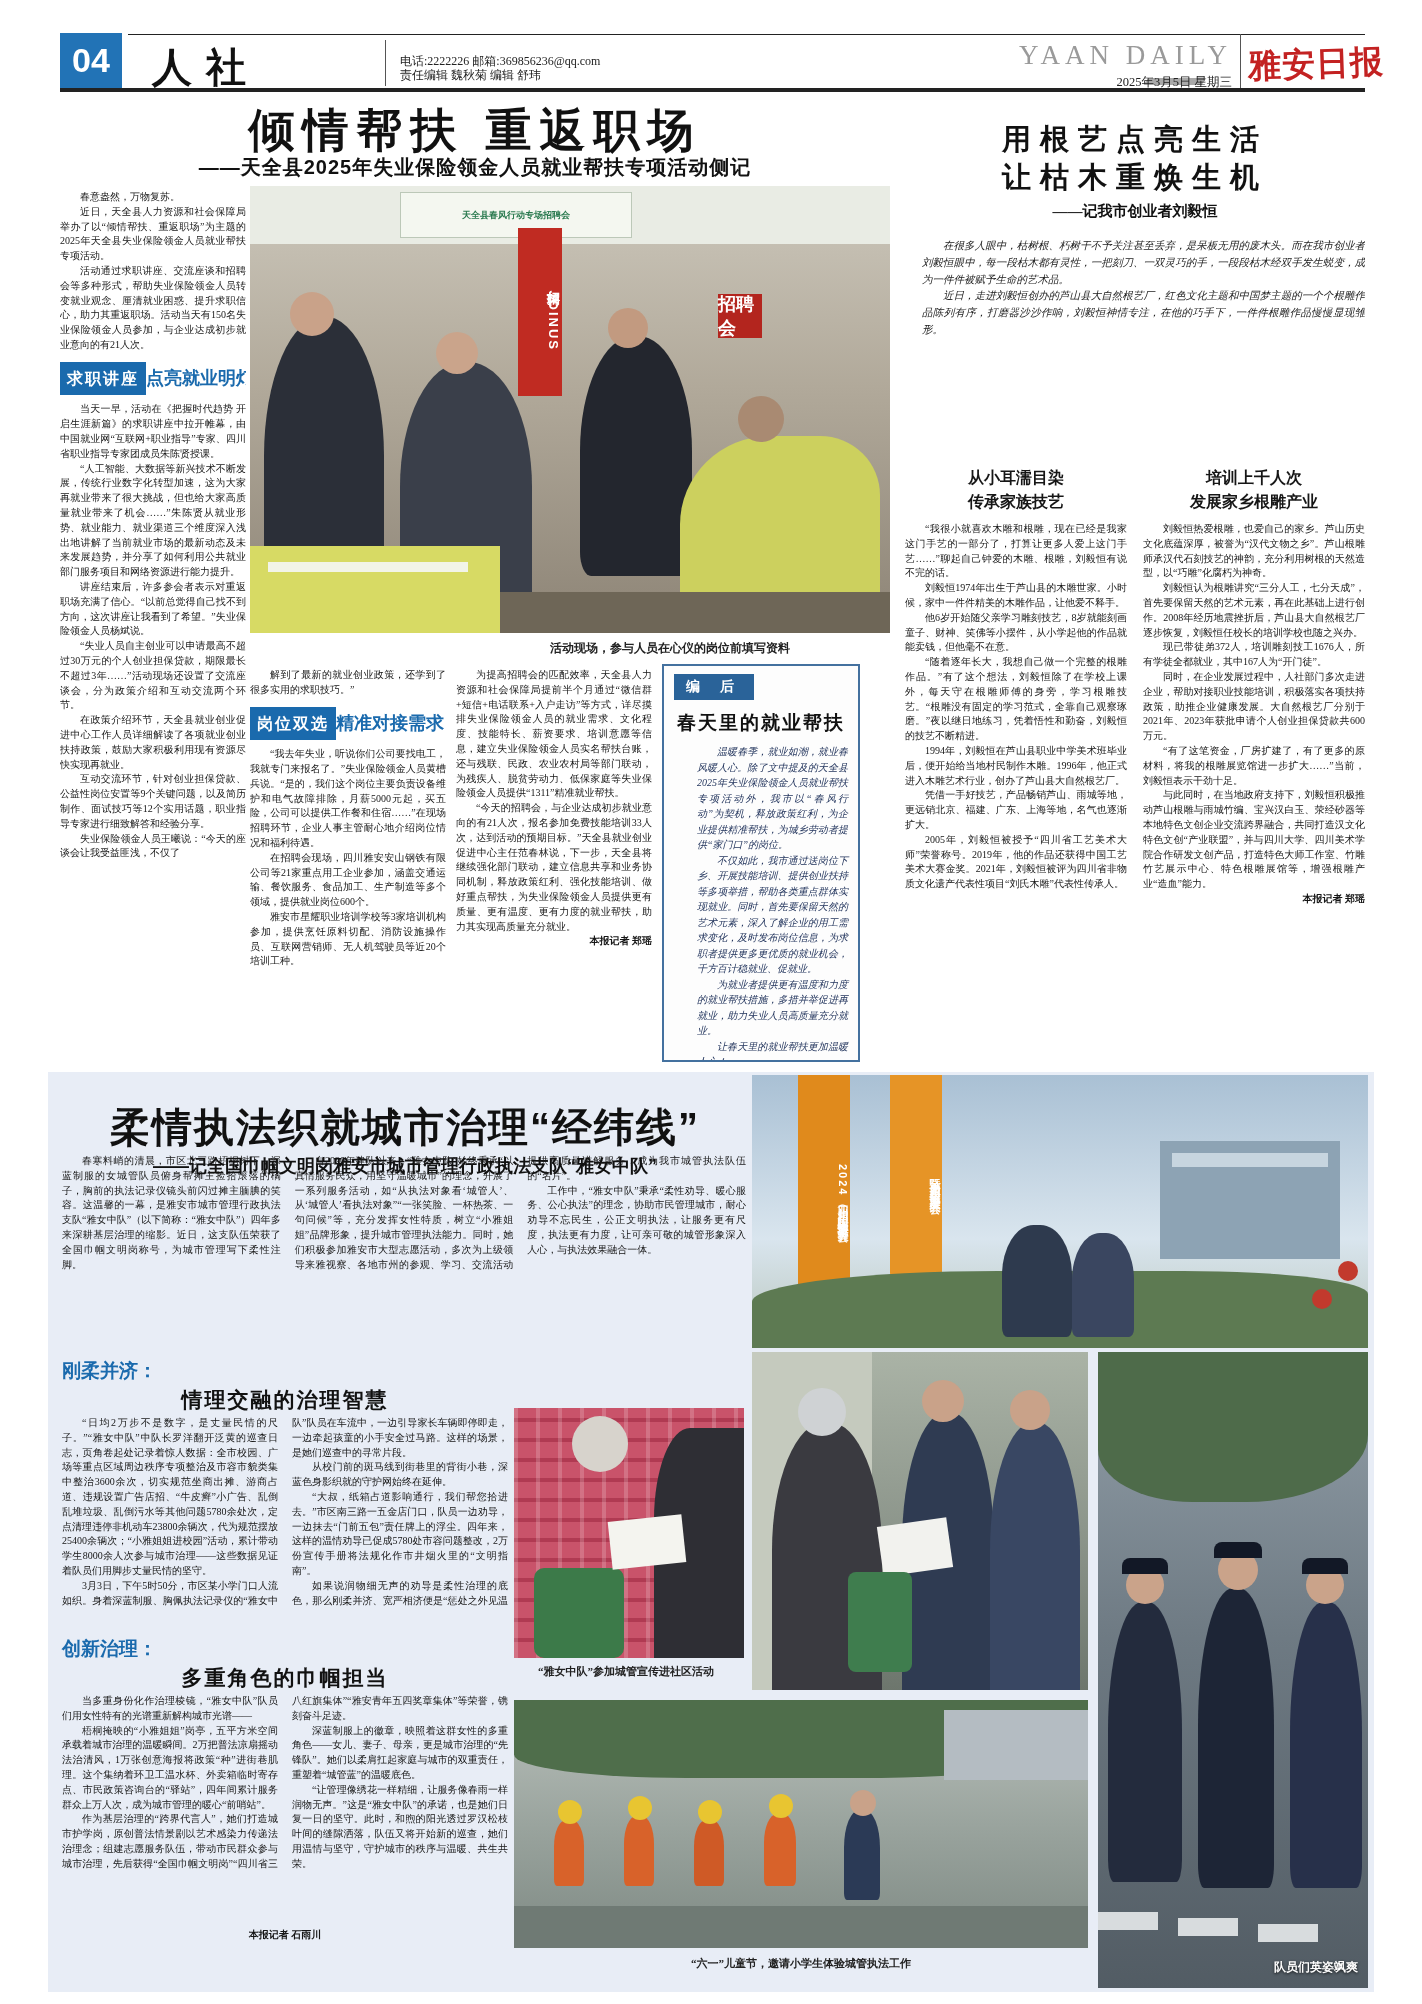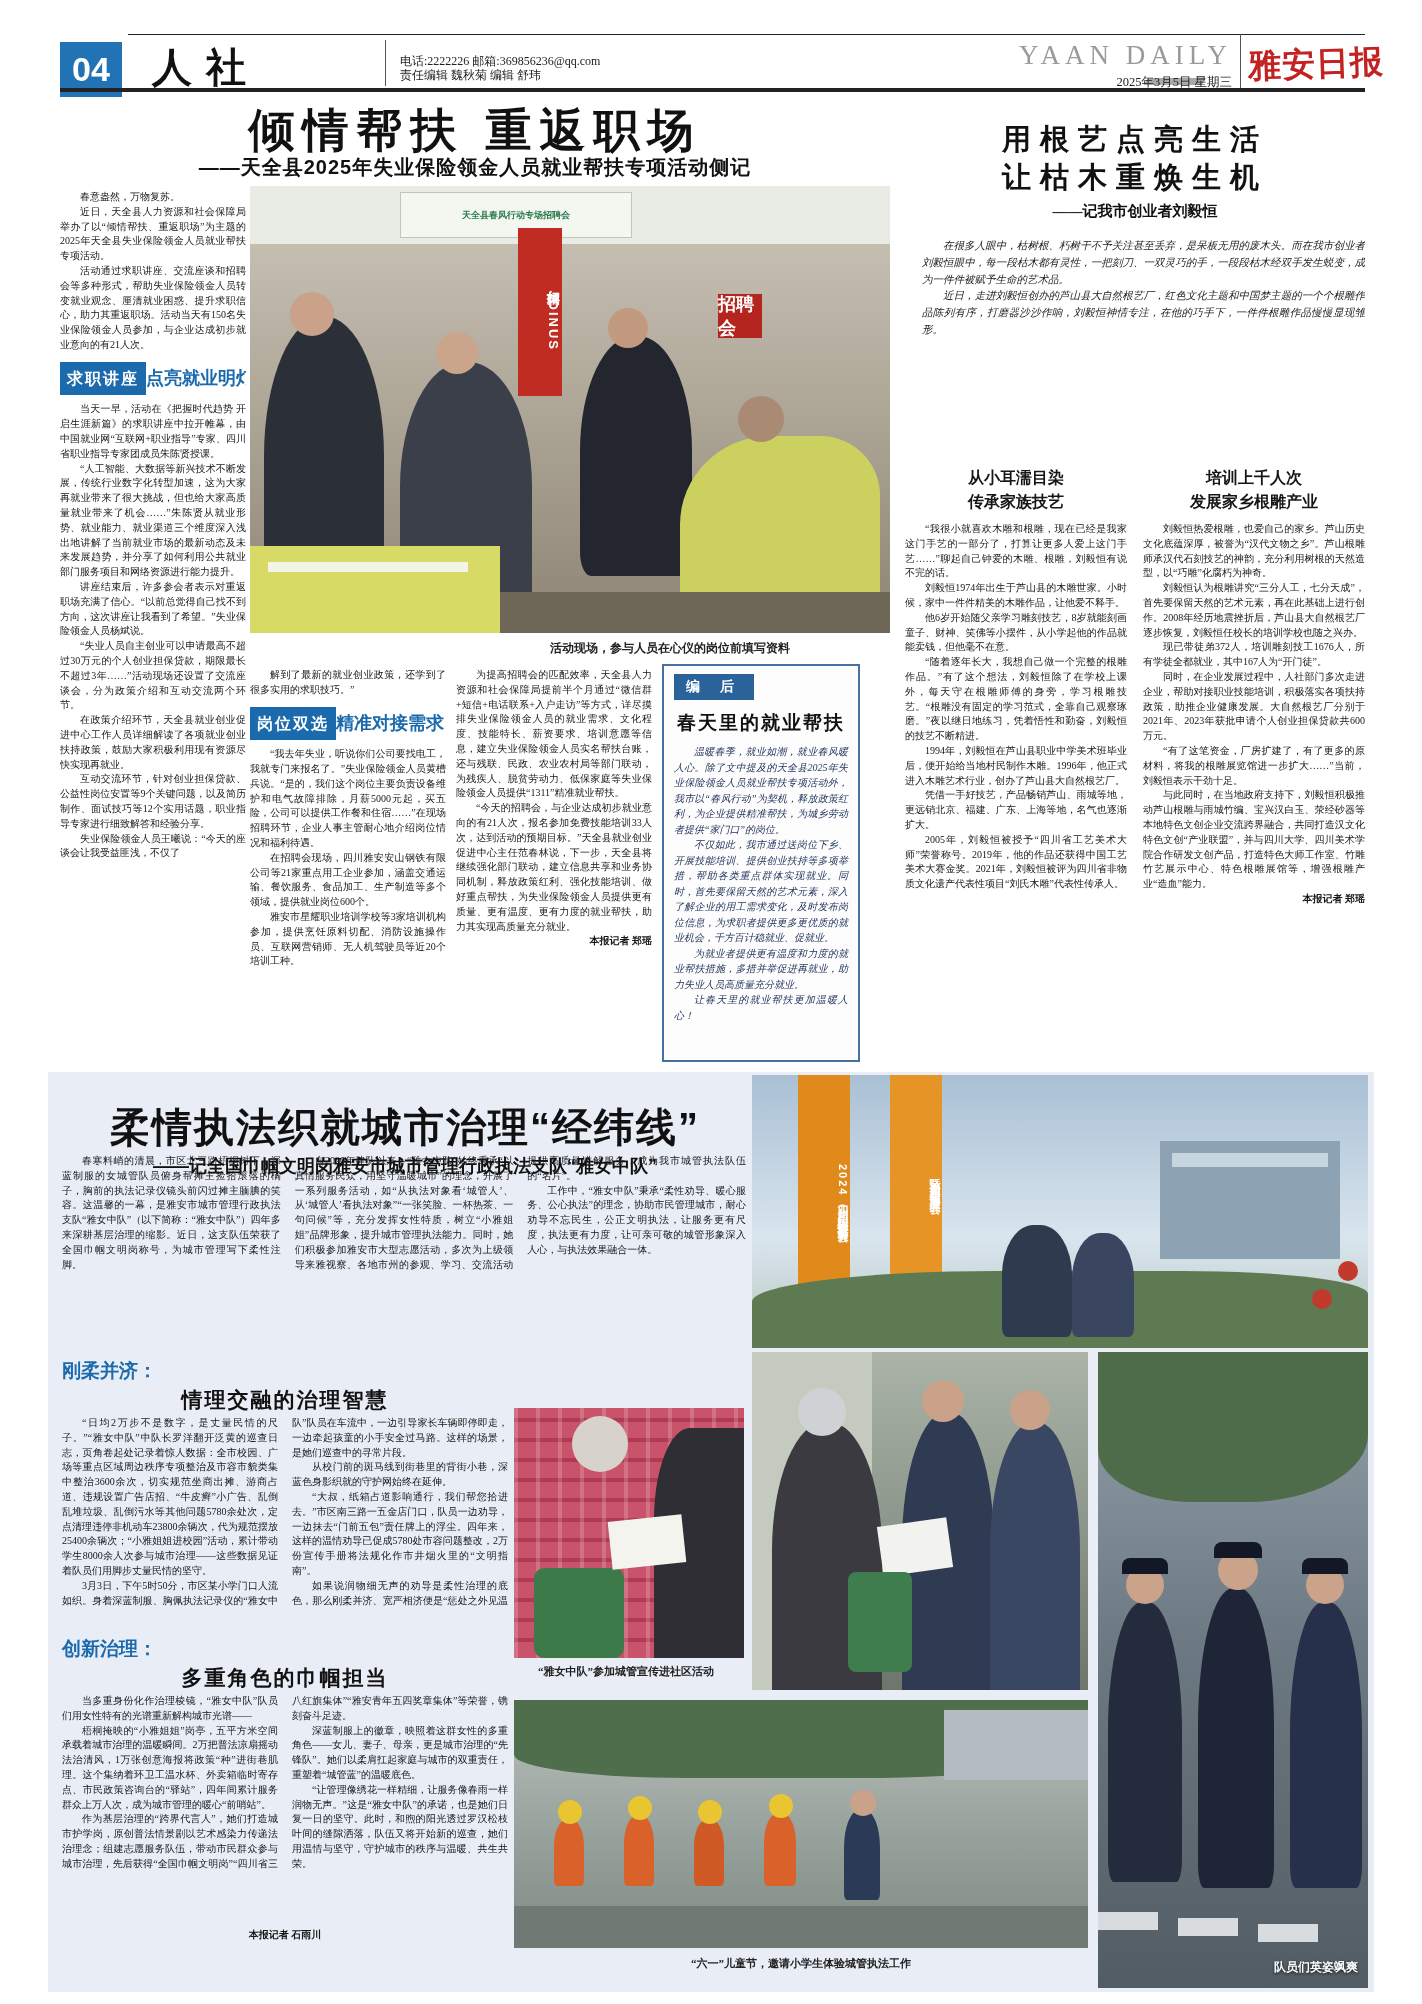--- a/index.html
+++ b/index.html
@@ -21,21 +21,21 @@
   .kickrow{display:flex;align-items:center;margin:9px 0 7px;}
   .kickbox{background:#1a6aad;color:#fff;font-weight:bold;font-size:16px;padding:5px 7px;letter-spacing:2px;white-space:nowrap;font-family:"Liberation Sans",sans-serif;}
   .kicktitle{color:#1a6aad;font-weight:900;font-size:18px;white-space:nowrap;font-family:"Liberation Sans",sans-serif;}
   .byline{text-align:right;font-weight:bold;margin-top:6px;text-indent:0 !important;}
   .mtitle{font-weight:900;text-align:center;letter-spacing:8px;}
   .caption{font-family:"Liberation Serif",serif;font-weight:bold;font-size:12px;color:#222;text-align:center;}
   
   .ednote{border:2px solid #44719f;background:#fdfdfd;padding:8px 10px;box-sizing:border-box;overflow:hidden;}
   .enlabel{display:inline-block;background:#2a6399;color:#fff;font-weight:bold;font-size:14px;padding:4px 12px;letter-spacing:8px;}
   .entitle{text-align:center;font-weight:900;font-size:19px;letter-spacing:2px;margin:10px 0 8px;font-family:"Liberation Serif",serif;}
-  .enbody{font-family:"Liberation Serif",serif;font-style:italic;color:#24365e;font-size:10px;line-height:1.55;text-align:justify;}
+  .enbody{font-family:"Liberation Serif",serif;font-style:italic;color:#24365e;font-size:10px;line-height:1.55;text-align:justify;margin-left:23px;}
   .enbody p{margin:0;text-indent:2em;}
   
   .rtitle{font-weight:900;font-size:29px;letter-spacing:9px;text-align:center;}
   .rdek{text-align:center;font-weight:bold;font-size:15px;font-family:"Liberation Serif",serif;}
   .rintro{font-family:"Liberation Serif",serif;font-style:italic;font-size:10.5px;line-height:1.6;text-align:justify;color:#1c1c1c;overflow:hidden;}
   .rintro p{margin:0;text-indent:2em;}
   .rsubhead{text-align:center;font-weight:900;font-size:16px;line-height:1.5;margin-bottom:8px;font-family:"Liberation Sans",sans-serif;}
   
   .bpanel{background:#e8edf6;}
   .btitle{font-weight:900;font-size:40px;text-align:center;letter-spacing:2px;margin-top:12px;}
@@ -49,21 +49,21 @@
   .ph-shape{position:absolute;}
   .vtext{writing-mode:vertical-rl;color:#fff;font-weight:bold;letter-spacing:2px;}
   .overlaycap{position:absolute;color:#fff;font-weight:bold;font-size:12px;text-shadow:0 1px 3px rgba(0,0,0,.8);}
 </style>
 </head>
 <body>
 
 <div id="page">
 
   <div class="abs hline" style="left:128px;top:34px;width:1237px;height:1px"></div>
-  <div class="abs pagenum" style="left:60px;top:42px;width:62px;height:55px">04</div>
+  <div class="abs pagenum" style="left:60px;top:33px;width:62px;height:55px">04</div>
   <div class="abs secname" style="left:152px;top:40px">人社</div>
   <div class="abs" style="left:385px;top:40px;width:1px;height:46px;background:#555"></div>
   <div class="abs contact" style="left:400px;top:53px">电话:2222226  邮箱:369856236@qq.com</div>
   <div class="abs contact" style="left:400px;top:67px">责任编辑 魏秋菊  编辑 舒玮</div>
   <div class="abs yaan" style="left:950px;top:40px;width:282px">YAAN DAILY</div>
   <div class="abs slant" style="left:1146px;top:78px;width:58px;height:7px"></div>
   <div class="abs dateline" style="left:1040px;top:74px;width:192px">2025年3月5日  星期三</div>
   <div class="abs" style="left:1240px;top:34px;width:1px;height:54px;background:#555"></div>
   <div class="abs masthead" style="left:1248px;top:42px">雅安日报</div>
   <div class="abs hline" style="left:60px;top:88px;width:1305px;height:3.5px"></div>

